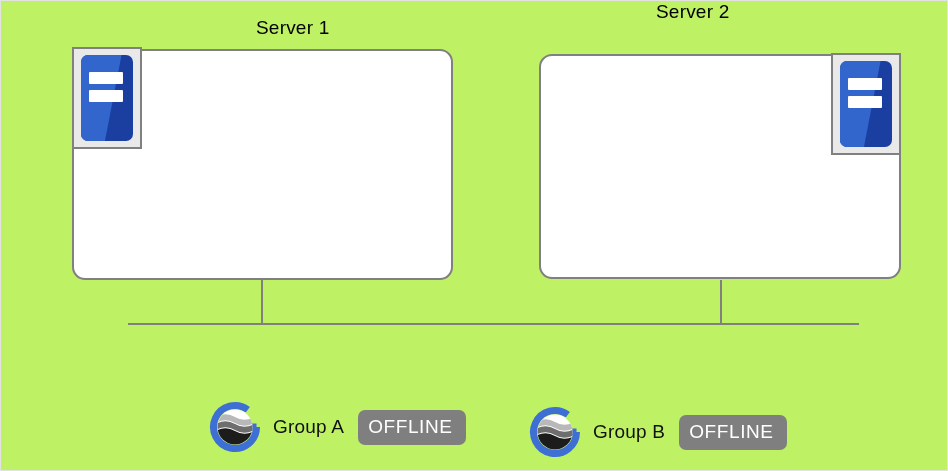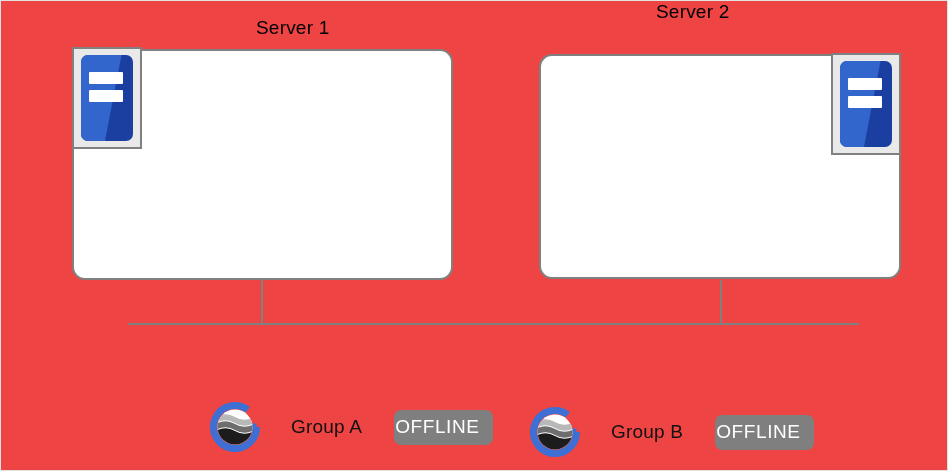--- a/index.html
+++ b/index.html
@@ -7,21 +7,21 @@
     padding: 0;
     background: #ffffff;
   }
   body {
     font-family: "Liberation Sans", sans-serif;
   }
   #stage {
     position: relative;
     width: 948px;
     height: 471px;
-    background: #ef4444;
+    background: #bef264;
     border: 1px solid #e2e2e2;
     box-sizing: border-box;
     overflow: hidden;
   }
 
   
   .server-label {
     position: absolute;
     font-size: 19px;
     color: #000000;
@@ -81,21 +81,21 @@
     position: absolute;
     background: #808080;
     height: 2px;
   }
 
   
   .group-row {
     position: absolute;
     display: flex;
     align-items: center;
-    gap: 26px;
+    gap: 8px;
     justify-content: space-between;
   }
   .group-logo {
     position: relative;
     width: 56px;
     height: 56px;
     flex: 0 0 auto;
   }
   .group-logo svg { display: block; width: 56px; height: 56px; }
   .group-name {
@@ -106,21 +106,21 @@
   }
   .status-badge {
     display: inline-flex;
     align-items: center;
     justify-content: center;
     background: #7f7f7f;
     color: #ffffff;
     font-size: 19px;
     letter-spacing: 0.6px;
     border-radius: 7px;
-    padding: 6px 13px 7px 1px;
+    padding: 6px 13px 7px 10px;
     white-space: nowrap;
     margin-left: 6px;
   }
 </style>
 </head>
 <body>
 
 <div id="stage">
 
   <div class="server-label" style="left:255px; top:16px;">Server 1</div>

